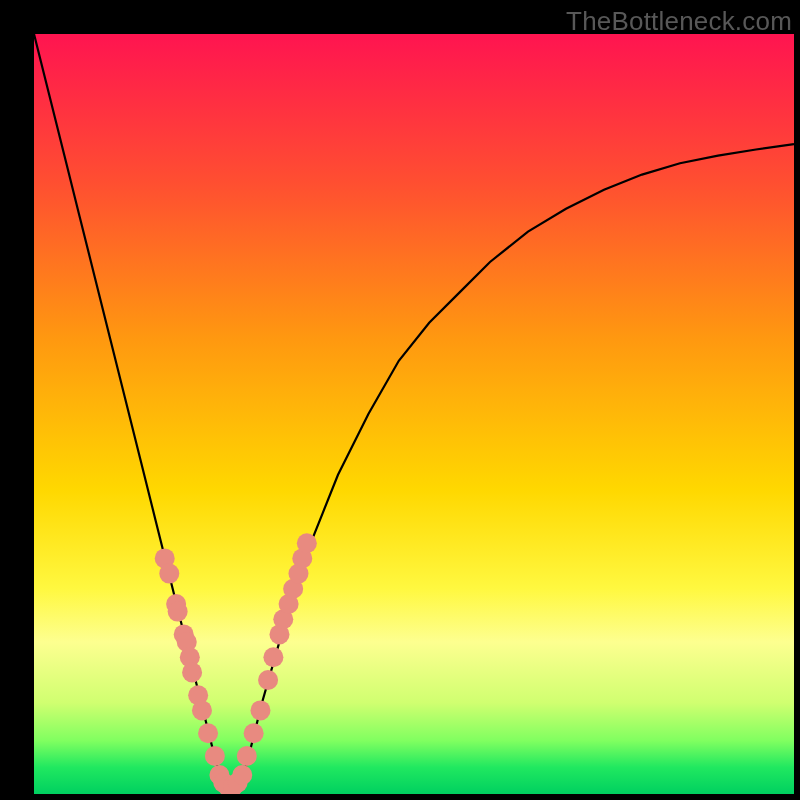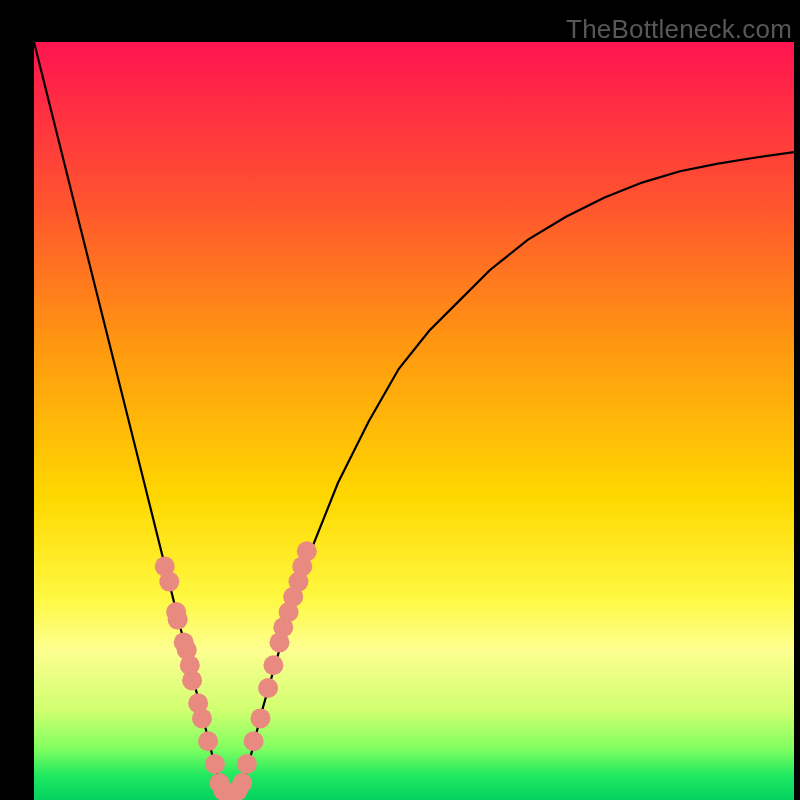--- a/index.html
+++ b/index.html
@@ -7,21 +7,21 @@
     padding: 0;
     width: 800px;
     height: 800px;
     background: #000;
     font-family: Arial, Helvetica, sans-serif;
     overflow: hidden;
   }
   .frame {
     position: absolute;
     left: 0;
-    top: 8px;
+    top: 0;
     width: 800px;
     height: 668px;
     background: #000;
   }
   .plot {
     position: absolute;
     left: 34px;
     top: 34px;
     width: 760px;
     height: 760px;

